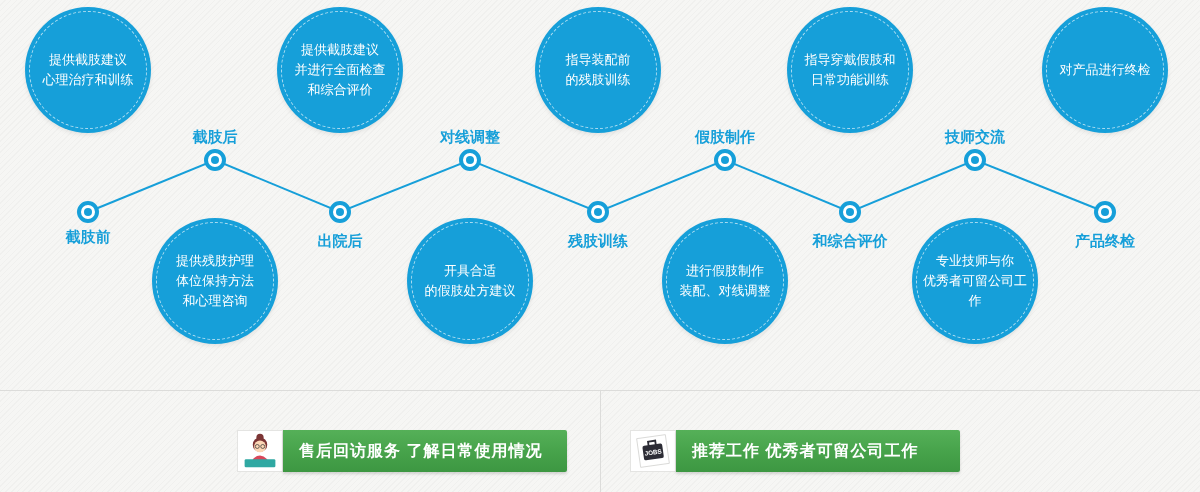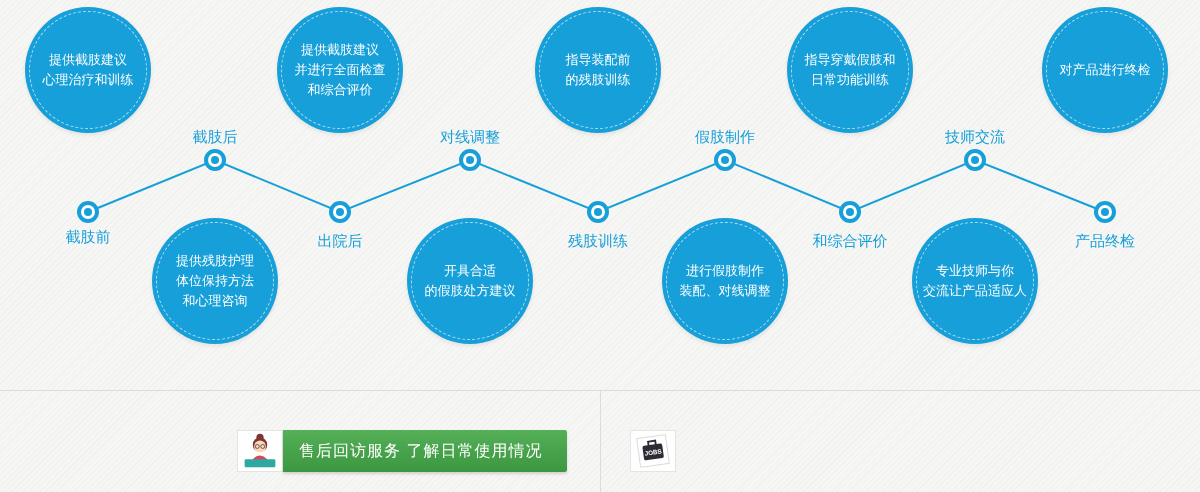--- a/index.html
+++ b/index.html
@@ -12,21 +12,21 @@
   .stage-layer{position:absolute;inset:0;}
   svg.zigzag{position:absolute;left:0;top:0;pointer-events:none;}
   .node{
     position:absolute;width:22px;height:22px;border-radius:50%;
     border:4px solid #169fd9;background:#fff;box-sizing:border-box;
     display:flex;align-items:center;justify-content:center;
   }
   .node::after{content:"";width:8px;height:8px;border-radius:50%;background:#169fd9;}
   .stage-label{
     position:absolute;transform:translateX(-50%);
-    color:#169fd9;font-weight:normal;font-size:15px;white-space:nowrap;
+    color:#169fd9;font-weight:bold;font-size:15px;white-space:nowrap;
   }
   .bubble{
     position:absolute;width:126px;height:126px;border-radius:50%;
     background:#169fd9;
     display:flex;align-items:center;justify-content:center;text-align:center;
     box-shadow:0 2px 4px rgba(0,0,0,0.08);
   }
   .bubble-border{
     position:absolute;inset:4px;border-radius:50%;
     border:1px dashed rgba(255,255,255,0.65);
@@ -44,21 +44,21 @@
   .banner-icon{
     width:46px;height:42px;background:#ffffff;border:1px solid #e4e4e2;
     box-sizing:border-box;display:flex;align-items:center;justify-content:center;
     flex:0 0 46px;
   }
   .banner-bar{
     flex:1;background:linear-gradient(180deg,#55b058 0%,#46a24a 55%,#3d9742 100%);
     display:flex;align-items:center;padding-left:16px;
     border-radius:0 2px 2px 0;box-shadow:0 2px 3px rgba(0,0,0,0.15);
   }
-  .banner-text{color:#ffffff;font-size:16px;font-weight:normal;white-space:nowrap;letter-spacing:1px;}
+  .banner-text{color:#ffffff;font-size:16px;font-weight:bold;white-space:nowrap;letter-spacing:1px;}
 </style>
 </head>
 <body>
 
 <div class="stage-layer">
 
   <svg class="zigzag" width="1200" height="492">
     <polyline points="88,212 215,160 340,212 470,160 598,212 725,160 850,212 975,160 1105,212" fill="none" stroke="#169fd9" stroke-width="2"></polyline>
   </svg>
 
@@ -100,21 +100,21 @@
 和心理咨询</div>
   </div>
   <div class="bubble" style="left:662px;top:218px">
     <div class="bubble-border"></div>
     <div class="bubble-text">进行假肢制作
 装配、对线调整</div>
   </div>
   <div class="bubble" style="left:912px;top:218px">
     <div class="bubble-border"></div>
     <div class="bubble-text">专业技师与你
-交流让产品适应人</div>
+优秀者可留公司工作</div>
   </div>
 
   <div class="node" style="left:77px;top:201px"></div>
   <div class="node" style="left:204px;top:149px"></div>
   <div class="node" style="left:329px;top:201px"></div>
   <div class="node" style="left:459px;top:149px"></div>
   <div class="node" style="left:587px;top:201px"></div>
   <div class="node" style="left:714px;top:149px"></div>
   <div class="node" style="left:839px;top:201px"></div>
   <div class="node" style="left:964px;top:149px"></div>
@@ -154,15 +154,18 @@
     <div class="banner-icon">
       <svg width="40" height="38" viewBox="0 0 44 42">
         <g transform="rotate(-8 22 21)">
           <rect x="6" y="5" width="32" height="32" fill="#ffffff" stroke="#d8d8d6" stroke-width="1"></rect>
           <rect x="18" y="10" width="8" height="6" fill="none" stroke="#2c2c35" stroke-width="2"></rect>
           <rect x="11" y="14" width="22" height="16" rx="2" fill="#2c2c35"></rect>
           <text x="22" y="25" text-anchor="middle" font-size="7" font-weight="bold" fill="#ffffff" font-family="Liberation Sans, sans-serif">JOBS</text>
         </g>
       </svg>
     </div>
+    <div class="banner-bar">
+      <span class="banner-text">推荐工作 优秀者可留公司工作</span>
+    </div>
   </div>
 
 </div>
 
 </body></html>

